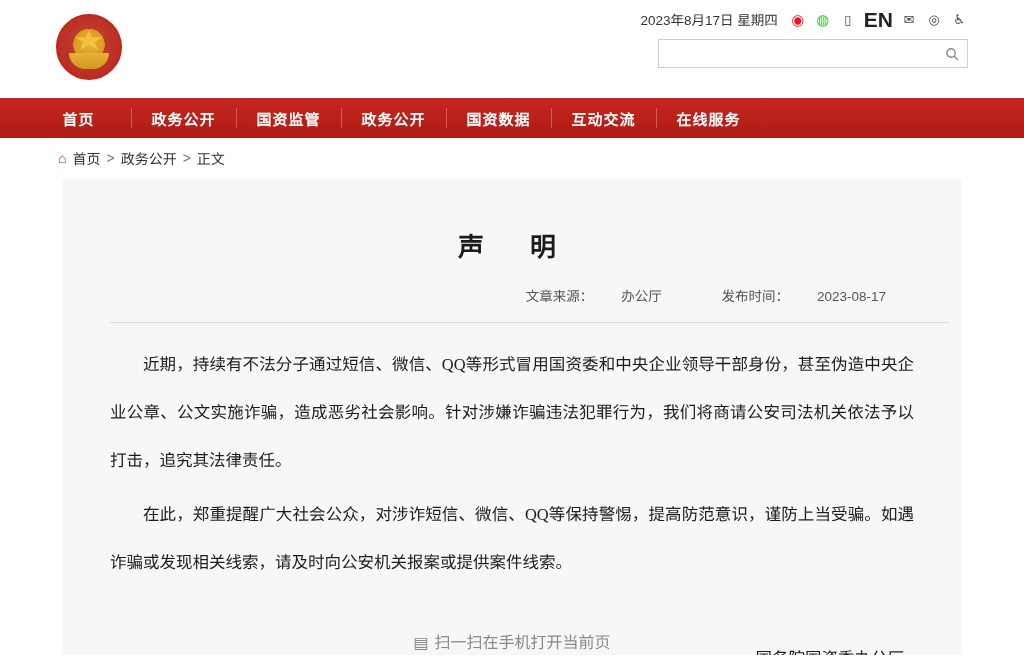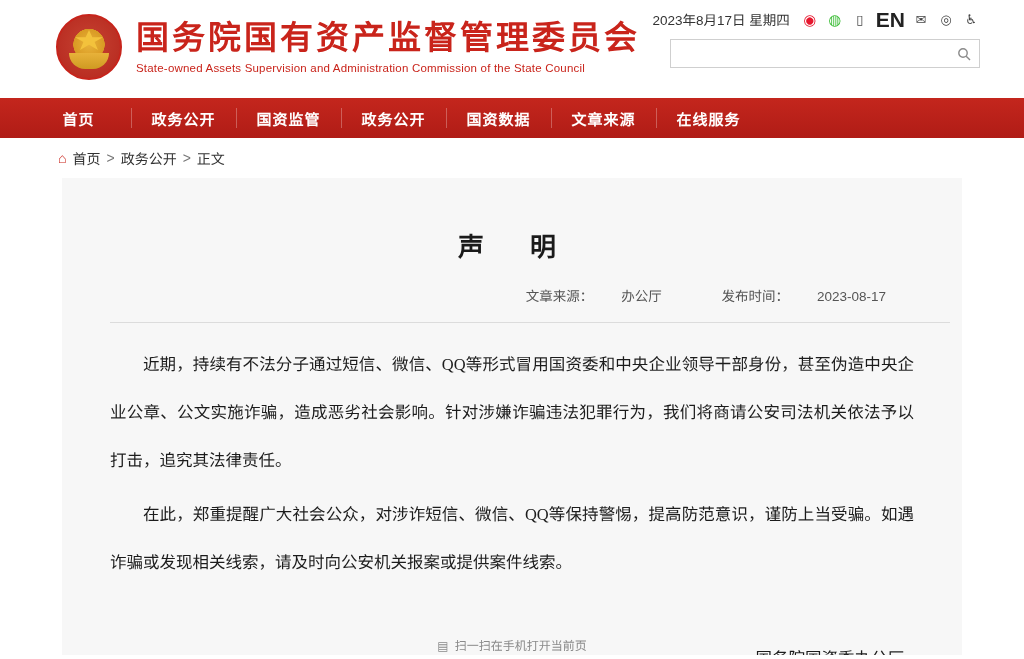--- a/index.html
+++ b/index.html
@@ -73,21 +73,21 @@
     font-size: 11.5px;
     color: #c9241b;
     letter-spacing: 0.2px;
     line-height: 16px;
     white-space: nowrap;
     margin-top: 2px;
   }
 
   .header-right {
     position: absolute;
-    right: 44px;
+    right: 56px;
     top: 8px;
     width: 420px;
     text-align: right;
   }
   .topline {
     display: flex;
     align-items: center;
     justify-content: flex-end;
     gap: 7px;
     height: 22px;
@@ -249,36 +249,32 @@
     color: #1c1c1c;
     line-height: 40px;
     padding-right: 10px;
   }
   .scan-hint {
     position: absolute;
     left: 0;
     right: 0;
     bottom: 2px;
     text-align: center;
-    font-size: 12px;
+    font-size: 16px;
     color: #8a8a8a;
     white-space: nowrap;
   }
   .scan-hint .qr-ic { margin-right: 6px; color: #8a8a8a; }
 </style>
 </head>
 <body>
 
 <div class="header">
   <div class="brand">
     <div class="emblem"></div>
-    <div class="brand-text">
-      <div class="brand-cn">国务院国有资产监督管理委员会</div>
-      <div class="brand-en">State-owned Assets Supervision and Administration Commission of the State Council</div>
-    </div>
   </div>
 
   <div class="header-right">
     <div class="topline">
       <span class="date">2023年8月17日 星期四</span>
       <span class="ic ic-weibo">◉</span>
       <span class="ic ic-wechat">◍</span>
       <span class="ic ic-phone">▯</span>
       <span class="ic ic-en">EN</span>
       <span class="ic ic-mail">✉</span>
@@ -296,21 +292,21 @@
     </div>
   </div>
 </div>
 
 <div class="nav">
   <div class="nav-item">首页</div>
   <div class="nav-item">政务公开</div>
   <div class="nav-item">国资监管</div>
   <div class="nav-item">政务公开</div>
   <div class="nav-item">国资数据</div>
-  <div class="nav-item">文章来源</div>
+  <div class="nav-item">互动交流</div>
   <div class="nav-item">在线服务</div>
 </div>
 
 <div class="crumb">
   <span class="home-ic">⌂</span>
   <a>首页</a>
   <span class="sep">&gt;</span>
   <a>政务公开</a>
   <span class="sep">&gt;</span>
   <span>正文</span>

